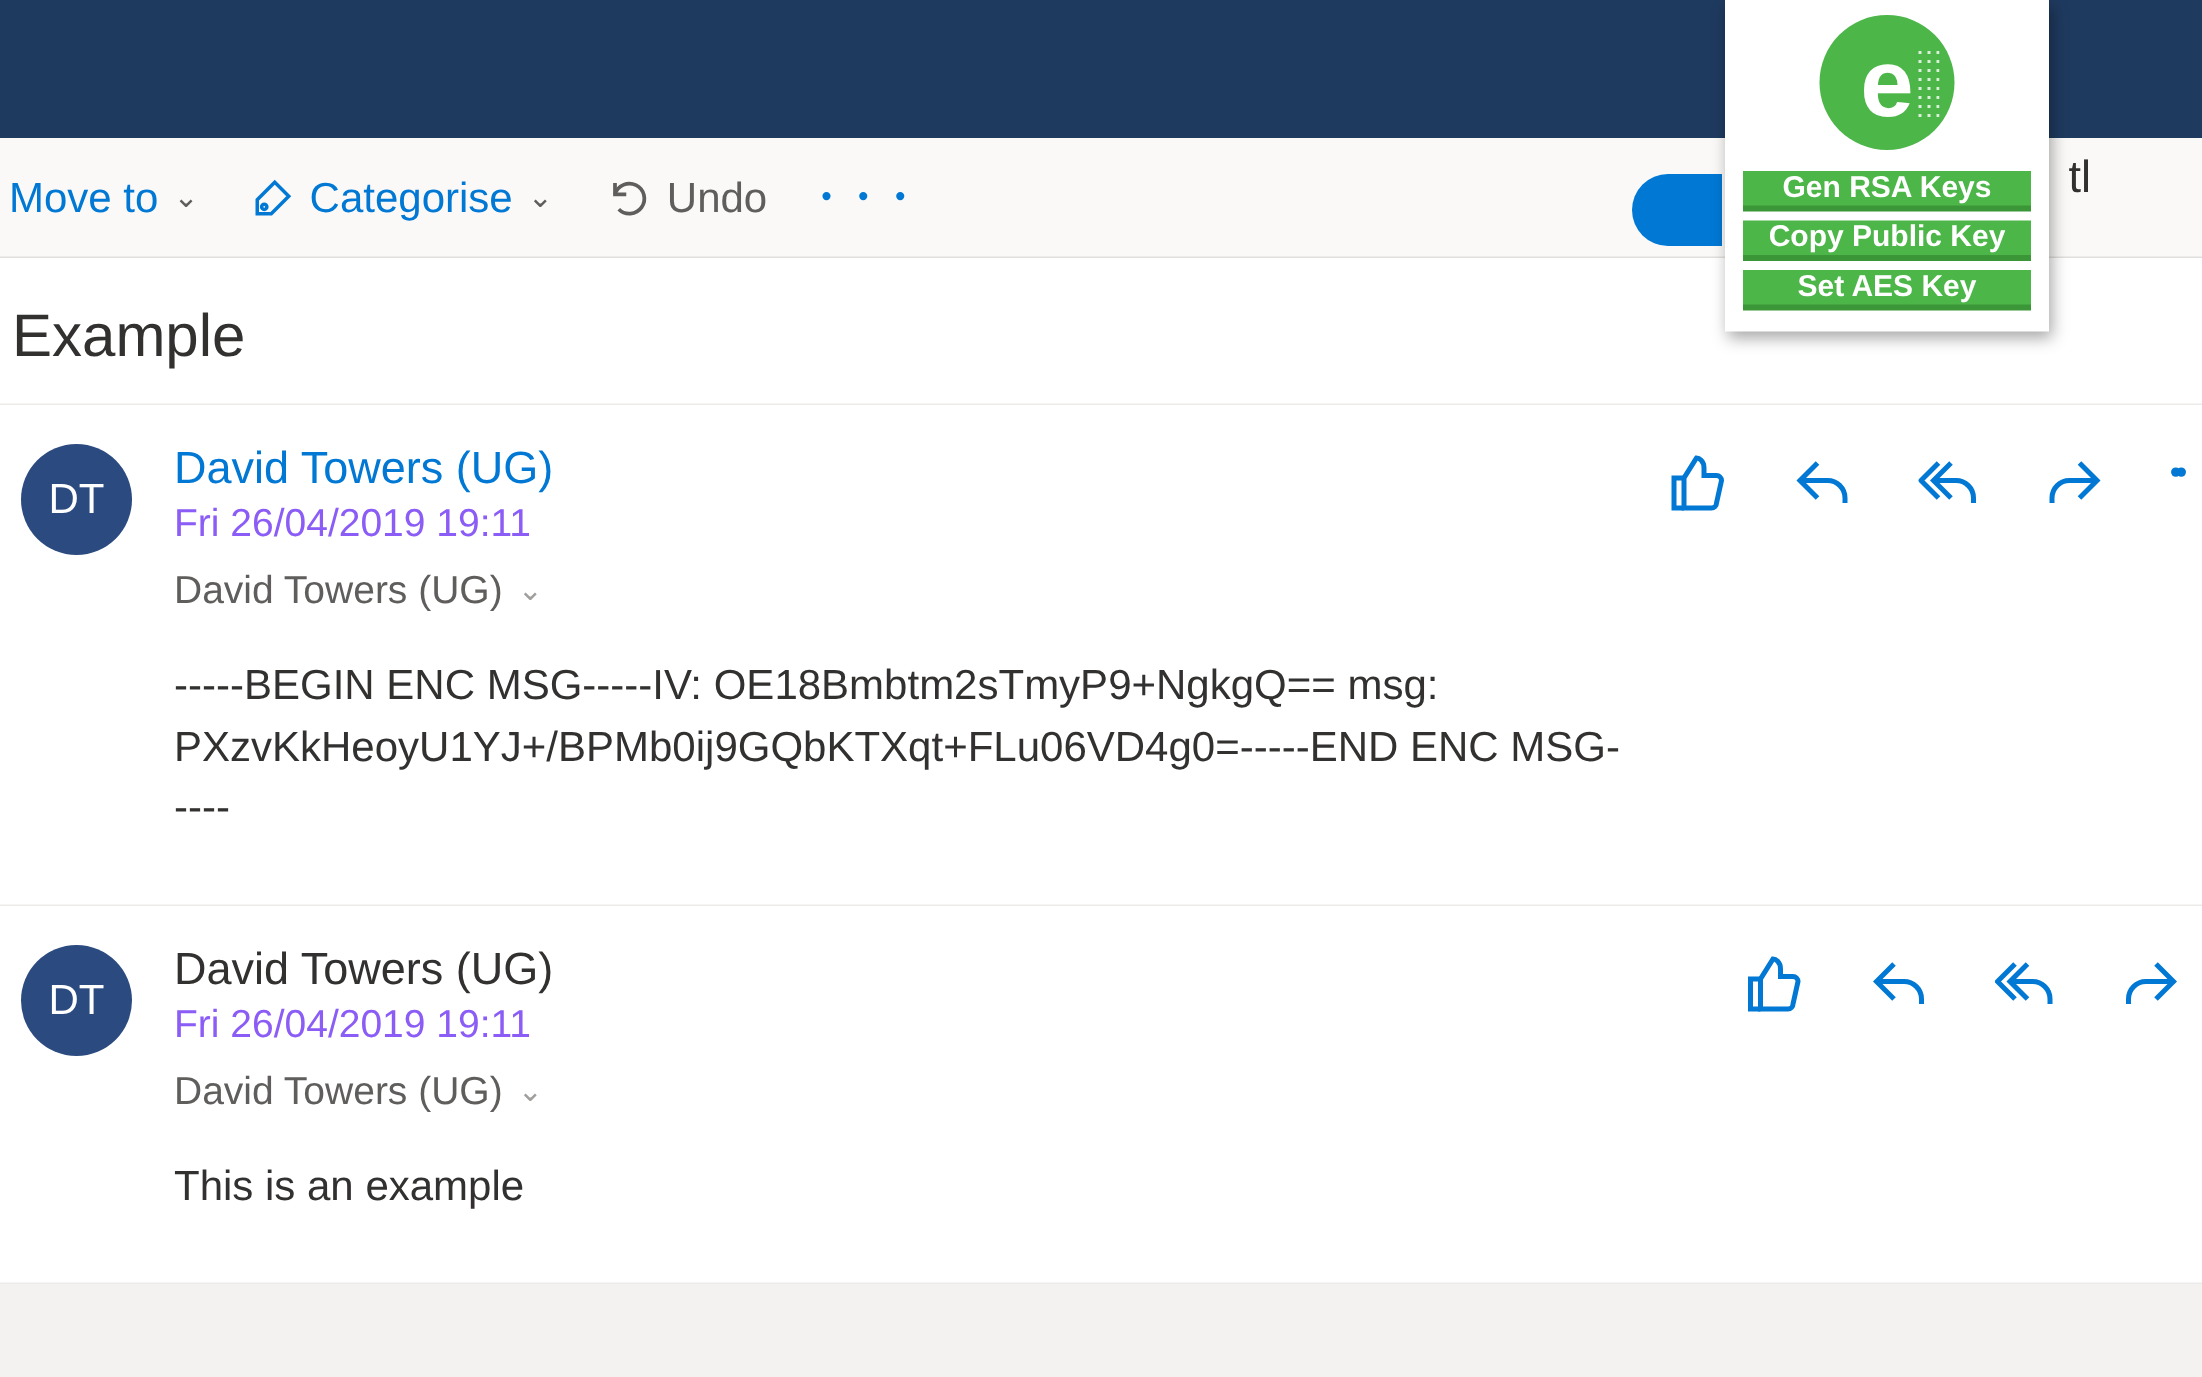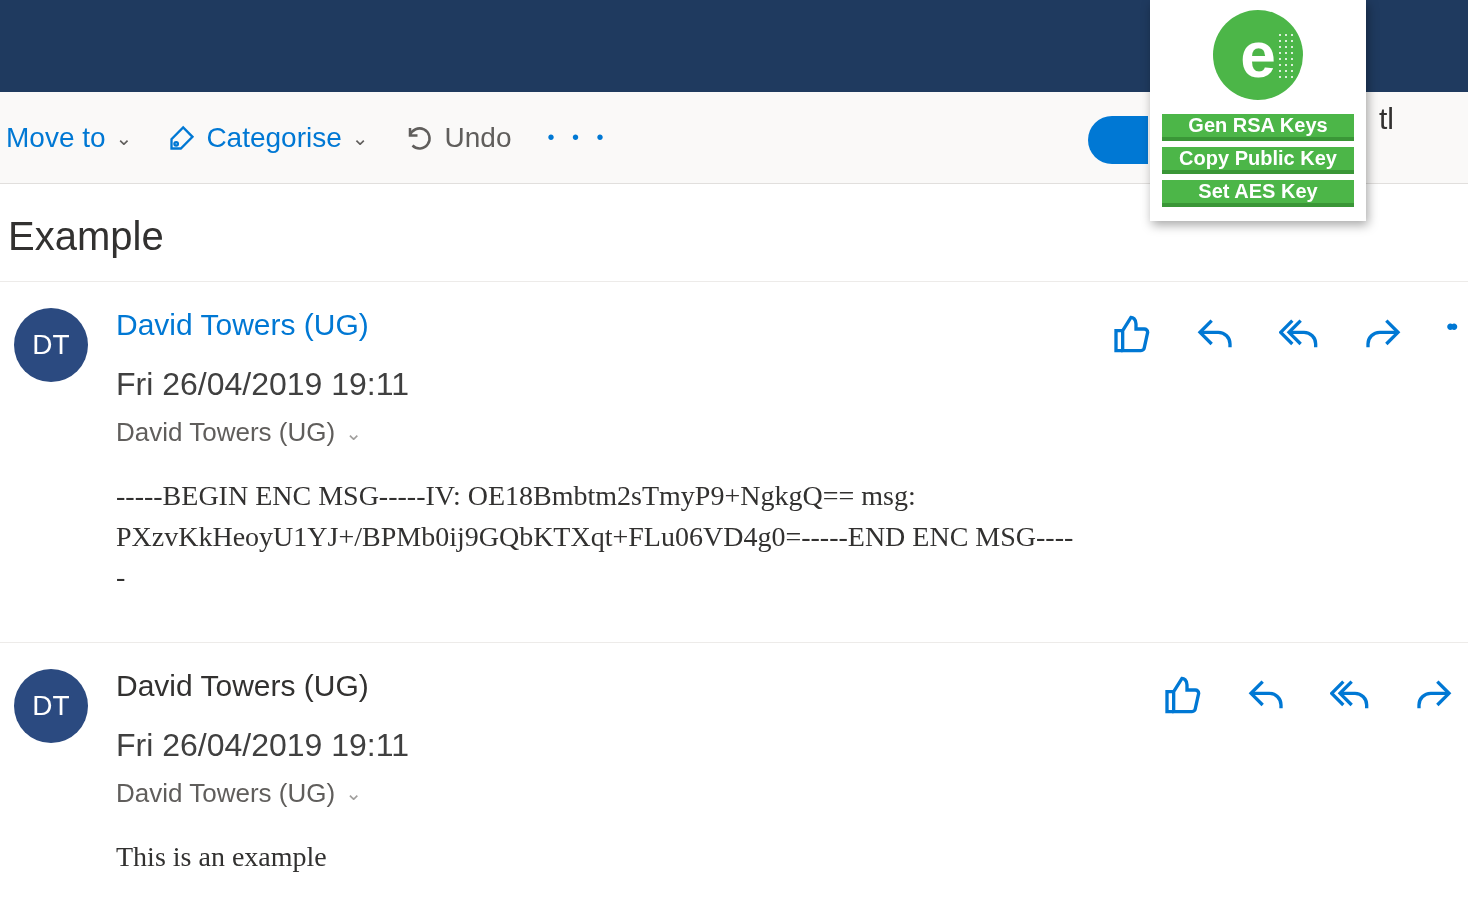--- a/index.html
+++ b/index.html
@@ -11,21 +11,21 @@
       overflow: hidden;
       position: relative;
     }
     .top-banner {
       height: 92px;
       background: #1f3a5f;
       width: 100%;
     }
     .toolbar {
       background: #faf9f8;
-      height: 92px;
+      height: 80px;
       display: flex;
       align-items: center;
       padding: 0 6px;
       border-bottom: 1px solid #e1dfdd;
       gap: 36px;
       position: relative;
     }
     .tb-item {
       display: flex;
       align-items: center;
@@ -140,21 +140,21 @@
       color: #fff;
       display: flex;
       align-items: center;
       justify-content: center;
       font-size: 28px;
       flex-shrink: 0;
     }
     .msg-head-block { flex: 1; }
     .sender-name { font-size: 30px; color: #0078d4; }
     .sender-name.plain { color: #323130; }
-    .msg-date { font-size: 32px; color: #404040; margin-top: 24px; }
+    .msg-date { font-size: 26px; color: #8b5cf6; margin-top: 3px; }
     .recipients { font-size: 26px; color: #605e5c; margin-top: 14px; display: flex; align-items:center; gap:10px;}
     .dbl-chev { font-size: 20px; color:#a19f9d; }
     .msg-actions {
       display: flex;
       align-items: flex-start;
       gap: 44px;
       margin-top: 6px;
     }
     .act-icon {
       width: 40px; height: 40px;
@@ -163,21 +163,20 @@
       stroke-width: 2;
       cursor: pointer;
     }
     .act-dots { color:#0078d4; font-size:22px; font-weight:700; letter-spacing:-4px; writing-mode: horizontal-tb; cursor:pointer; }
     .msg-body {
       font-size: 28px;
       color: #323130;
       margin-top: 28px;
       line-height: 1.45;
       word-break: break-word;
-      font-family: Liberation Serif, serif;
     }
   </style>
 </head>
 <body>
 
 <div class="top-banner"></div>
 
 <div class="toolbar">
   <div class="tb-item">
     <span>Move to</span>

